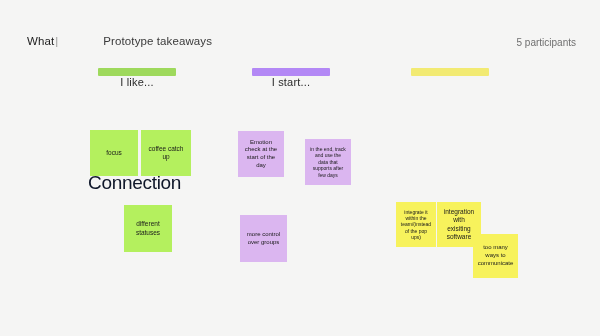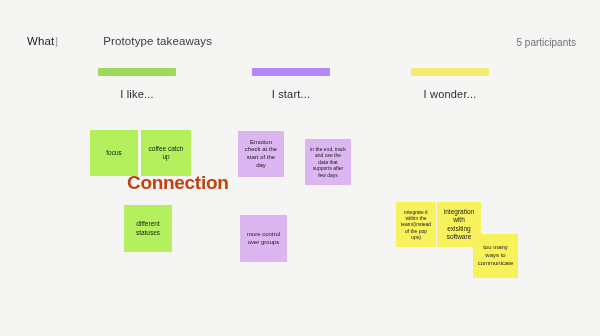--- a/index.html
+++ b/index.html
@@ -57,21 +57,20 @@
     position: absolute;
     text-align: center;
   }
   .column-bar {
     height: 8px;
     width: 78px;
     margin: 0 auto;
     border-radius: 1px;
   }
   .column-label {
-    margin-top: 12px;
     font-size: 11px;
     color: #2b2b2b;
     white-space: nowrap;
     letter-spacing: 0.2px;
   }
 
   
   .note {
     position: absolute;
     box-sizing: border-box;
@@ -85,26 +84,25 @@
     overflow: hidden;
     word-wrap: break-word;
   }
 
   
   #cluster-connection {
     position: absolute;
     left: 88px;
     top: 172px;
     font-size: 19px;
-    font-weight: bold;
-    color: #c2410c;
+    font-weight: normal;
+    color: #0f172a;
     letter-spacing: -0.3px;
     white-space: nowrap;
     z-index: 20;
-    margin-left: 39px;
   }
 </style>
 </head>
 <body>
 
 <div id="board">
 
   <div id="header-title">
     <span class="what">What</span><span class="sep">|</span><span class="subtitle">Prototype takeaways</span>
   </div>
@@ -115,21 +113,20 @@
       <div class="column-head" style="left: 77px; top: 68px; width: 120px;">
         <div class="column-bar" style="background: rgb(158, 217, 92);"></div>
         <div class="column-label">I like...</div>
       </div>
       <div class="column-head" style="left: 231px; top: 68px; width: 120px;">
         <div class="column-bar" style="background: rgb(179, 136, 245);"></div>
         <div class="column-label">I start...</div>
       </div>
       <div class="column-head" style="left: 390px; top: 68px; width: 120px;">
         <div class="column-bar" style="background: rgb(242, 234, 114);"></div>
-        <div class="column-label">I wonder...</div>
       </div>
     </div>
 
   <div id="notes-layer">
       <div class="note" style="left: 90px; top: 130px; width: 48px; height: 46px; background: rgb(180, 240, 94); font-size: 6.5px;">focus</div>
       <div class="note" style="left: 141px; top: 130px; width: 50px; height: 46px; background: rgb(180, 240, 94); font-size: 6.5px;">coffee catch up</div>
       <div class="note" style="left: 124px; top: 205px; width: 48px; height: 47px; background: rgb(180, 240, 94); font-size: 6.5px;">different statuses</div>
       <div class="note" style="left: 238px; top: 131px; width: 46px; height: 46px; background: rgb(219, 182, 240); font-size: 6px;">Emotion check at the start of the day</div>
       <div class="note" style="left: 305px; top: 139px; width: 46px; height: 46px; background: rgb(219, 182, 240); font-size: 5px;">in the end, track and use the data that supports after few days</div>
       <div class="note" style="left: 240px; top: 215px; width: 47px; height: 47px; background: rgb(219, 182, 240); font-size: 6px;">more control over groups</div>

